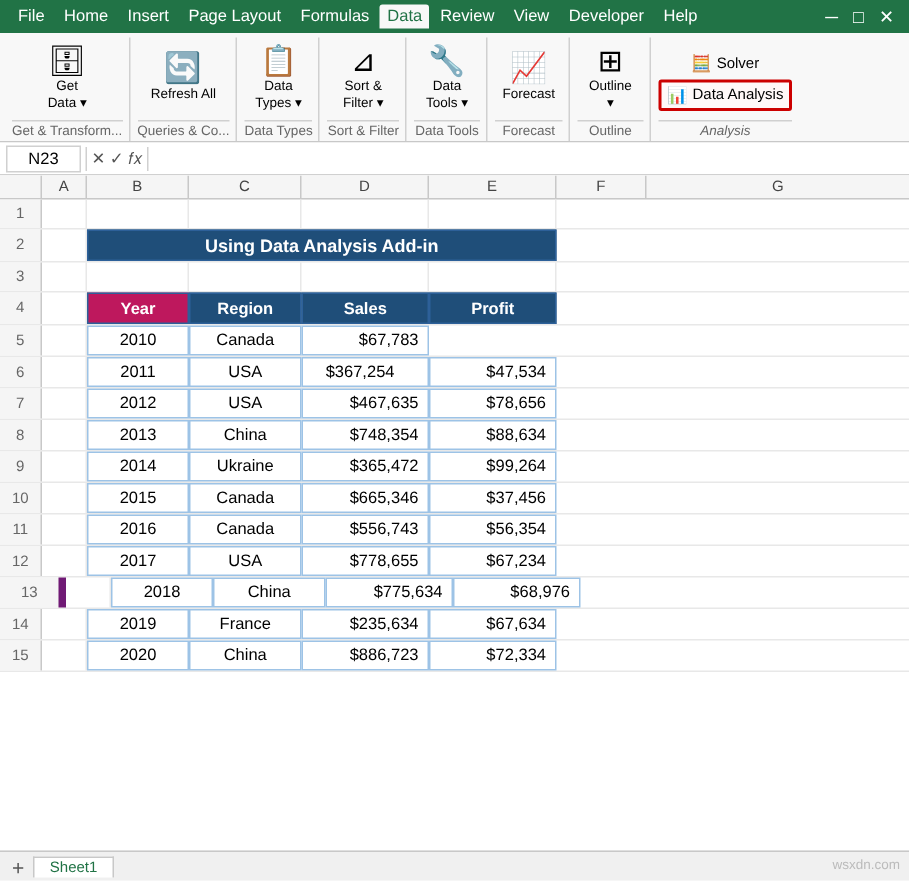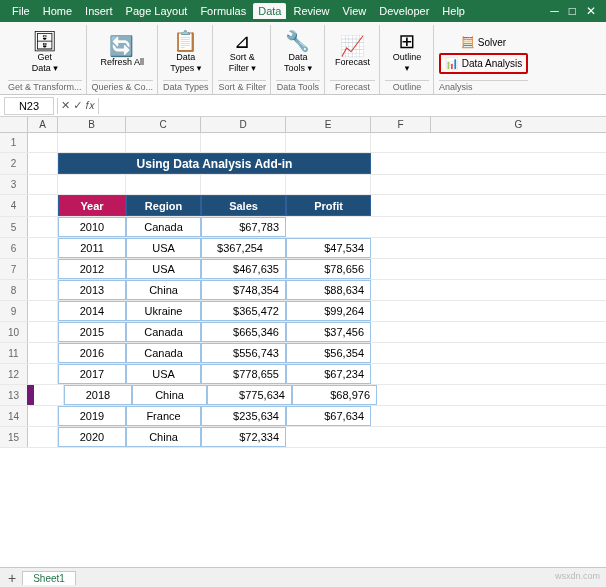--- a/index.html
+++ b/index.html
@@ -107,21 +107,21 @@
         <div style="display:flex;align-items:center;justify-content:center;flex:1;gap:2px;flex-direction:column;padding-top:4px;">
           <div style="display:flex;align-items:center;gap:3px;padding:2px 4px;cursor:pointer;border-radius:2px;font-size:10px;white-space:nowrap;">
             <span style="font-size:11px;">🧮</span>
             <span>Solver</span>
           </div>
           <div style="display:flex;align-items:center;gap:3px;padding:2px 4px;cursor:pointer;border-radius:2px;font-size:10px;white-space:nowrap;border:2px solid #cc0000;background:#fff8f8;">
             <span style="font-size:11px;">📊</span>
             <span>Data Analysis</span>
           </div>
         </div>
-        <div style="font-size:9px;color:#666;padding:1px 0 2px;border-top:1px solid #d0d0d0;margin-top:1px;">Analysis</div>
+        <div style="text-align:center;font-size:9px;color:#666;padding:1px 0 2px;border-top:1px solid #d0d0d0;margin-top:1px;font-style:italic;">Analysis</div>
       </div>
 
     </div>
   </div>
 
   <div style="background:white;border-bottom:1px solid #d0d0d0;display:flex;align-items:center;height:22px;padding:0 4px;gap:3px;">
     <input type="text" style="width: 50px; height: 18px; font-size: 11px; text-align: center; padding: 0px 2px; border: 1px solid rgb(208, 208, 208);" value="N23">
     <span style="width:1px;height:16px;background:#d0d0d0;display:inline-block;"></span>
     <span style="font-size:11px;color:#555;">✕</span>
     <span style="font-size:11px;color:#555;">✓</span>
@@ -245,21 +245,21 @@
       <div style="display: flex; border-bottom: 1px solid rgb(232, 232, 232); min-height: 21px;">
           <div style="width:28px;min-width:28px;font-size:10px;text-align:center;color:#666;background:#f5f5f5;border-right:1px solid #c8c8c8;display:flex;align-items:center;justify-content:center;">12</div>
           <div style="width:30px;border-right:1px solid #e8e8e8;"></div>
           <div style="width:68px;font-size:11px;display:flex;align-items:center;justify-content:center;border:1px solid #9dc3e6;">2017</div>
           <div style="width:75px;font-size:11px;display:flex;align-items:center;justify-content:center;border:1px solid #9dc3e6;">USA</div>
           <div style="width:85px;font-size:11px;display:flex;align-items:center;justify-content:flex-end;padding-right:6px;border:1px solid #9dc3e6;">$778,655</div>
           <div style="width:85px;font-size:11px;display:flex;align-items:center;justify-content:flex-end;padding-right:6px;border:1px solid #9dc3e6;">$67,234</div>
           <div style="flex:1;"></div>
         </div>
       <div style="display: flex; border-bottom: 1px solid rgb(232, 232, 232); min-height: 21px;">
-          <div style="width:34px;min-width:28px;font-size:10px;text-align:center;color:#666;background:#f5f5f5;border-right:7px solid #701a75;display:flex;align-items:center;justify-content:center;">13</div>
+          <div style="width:44px;min-width:28px;font-size:10px;text-align:center;color:#666;background:#f5f5f5;border-right:5px solid #701a75;display:flex;align-items:center;justify-content:center;">13</div>
           <div style="width:30px;border-right:1px solid #e8e8e8;"></div>
           <div style="width:68px;font-size:11px;display:flex;align-items:center;justify-content:center;border:1px solid #9dc3e6;">2018</div>
           <div style="width:75px;font-size:11px;display:flex;align-items:center;justify-content:center;border:1px solid #9dc3e6;">China</div>
           <div style="width:85px;font-size:11px;display:flex;align-items:center;justify-content:flex-end;padding-right:6px;border:1px solid #9dc3e6;">$775,634</div>
           <div style="width:85px;font-size:11px;display:flex;align-items:center;justify-content:flex-end;padding-right:6px;border:1px solid #9dc3e6;">$68,976</div>
           <div style="flex:1;"></div>
         </div>
       <div style="display: flex; border-bottom: 1px solid rgb(232, 232, 232); min-height: 21px;">
           <div style="width:28px;min-width:28px;font-size:10px;text-align:center;color:#666;background:#f5f5f5;border-right:1px solid #c8c8c8;display:flex;align-items:center;justify-content:center;">14</div>
           <div style="width:30px;border-right:1px solid #e8e8e8;"></div>
@@ -267,20 +267,21 @@
           <div style="width:75px;font-size:11px;display:flex;align-items:center;justify-content:center;border:1px solid #9dc3e6;">France</div>
           <div style="width:85px;font-size:11px;display:flex;align-items:center;justify-content:flex-end;padding-right:6px;border:1px solid #9dc3e6;">$235,634</div>
           <div style="width:85px;font-size:11px;display:flex;align-items:center;justify-content:flex-end;padding-right:6px;border:1px solid #9dc3e6;">$67,634</div>
           <div style="flex:1;"></div>
         </div>
       <div style="display: flex; border-bottom: 1px solid rgb(232, 232, 232); min-height: 21px;">
           <div style="width:28px;min-width:28px;font-size:10px;text-align:center;color:#666;background:#f5f5f5;border-right:1px solid #c8c8c8;display:flex;align-items:center;justify-content:center;">15</div>
           <div style="width:30px;border-right:1px solid #e8e8e8;"></div>
           <div style="width:68px;font-size:11px;display:flex;align-items:center;justify-content:center;border:1px solid #9dc3e6;">2020</div>
           <div style="width:75px;font-size:11px;display:flex;align-items:center;justify-content:center;border:1px solid #9dc3e6;">China</div>
+          <div style="width:85px;font-size:11px;display:flex;align-items:center;justify-content:flex-end;padding-right:6px;border:1px solid #9dc3e6;">$886,723</div>
           <div style="width:85px;font-size:11px;display:flex;align-items:center;justify-content:flex-end;padding-right:6px;border:1px solid #9dc3e6;">$72,334</div>
           <div style="flex:1;"></div>
         </div>
 
   </div>
 
   <div style="background:#f0f0f0;border-top:1px solid #c8c8c8;display:flex;align-items:center;height:20px;padding:0 4px;gap:2px;">
     <div style="font-size:14px;cursor:pointer;padding:0 4px;color:#555;">+</div>
     <div style="font-size:10px;padding:1px 10px;background:white;border:1px solid #c8c8c8;border-bottom:none;cursor:pointer;color:#217346;">Sheet1</div>
   </div>

